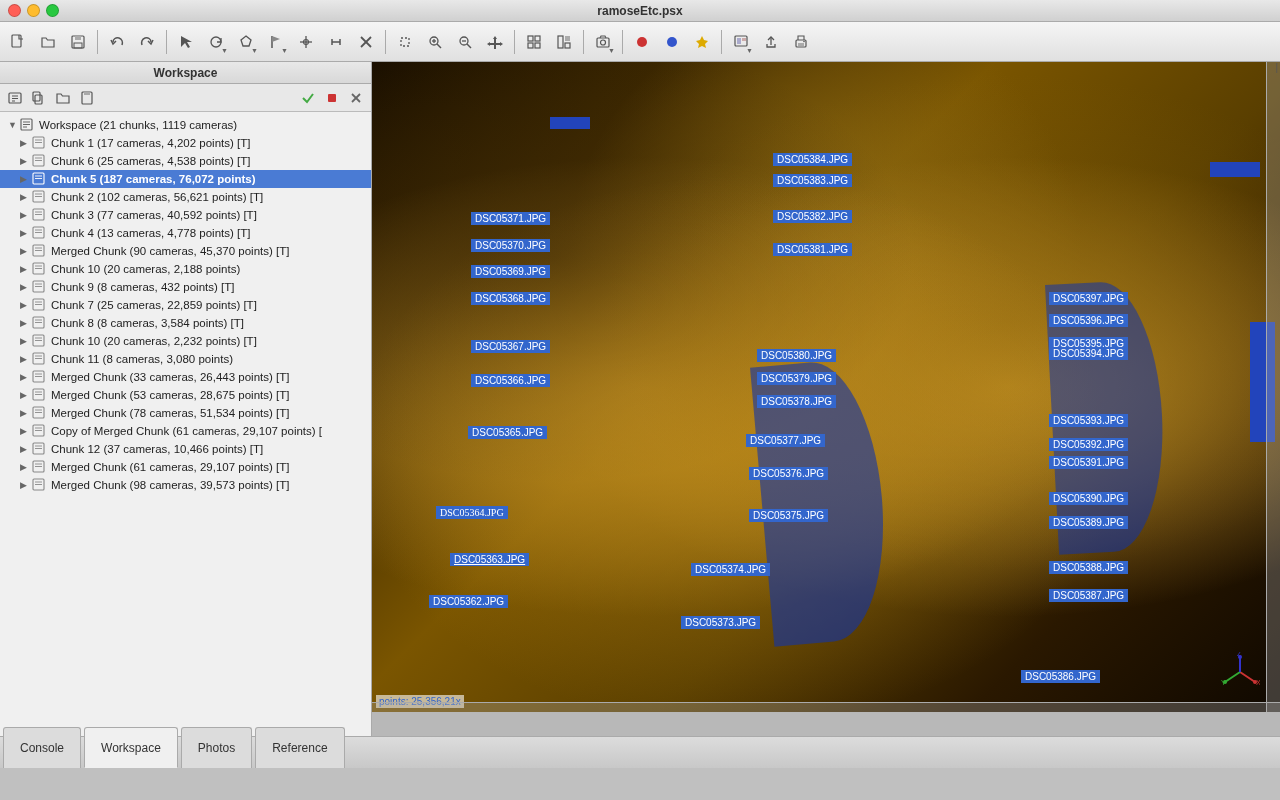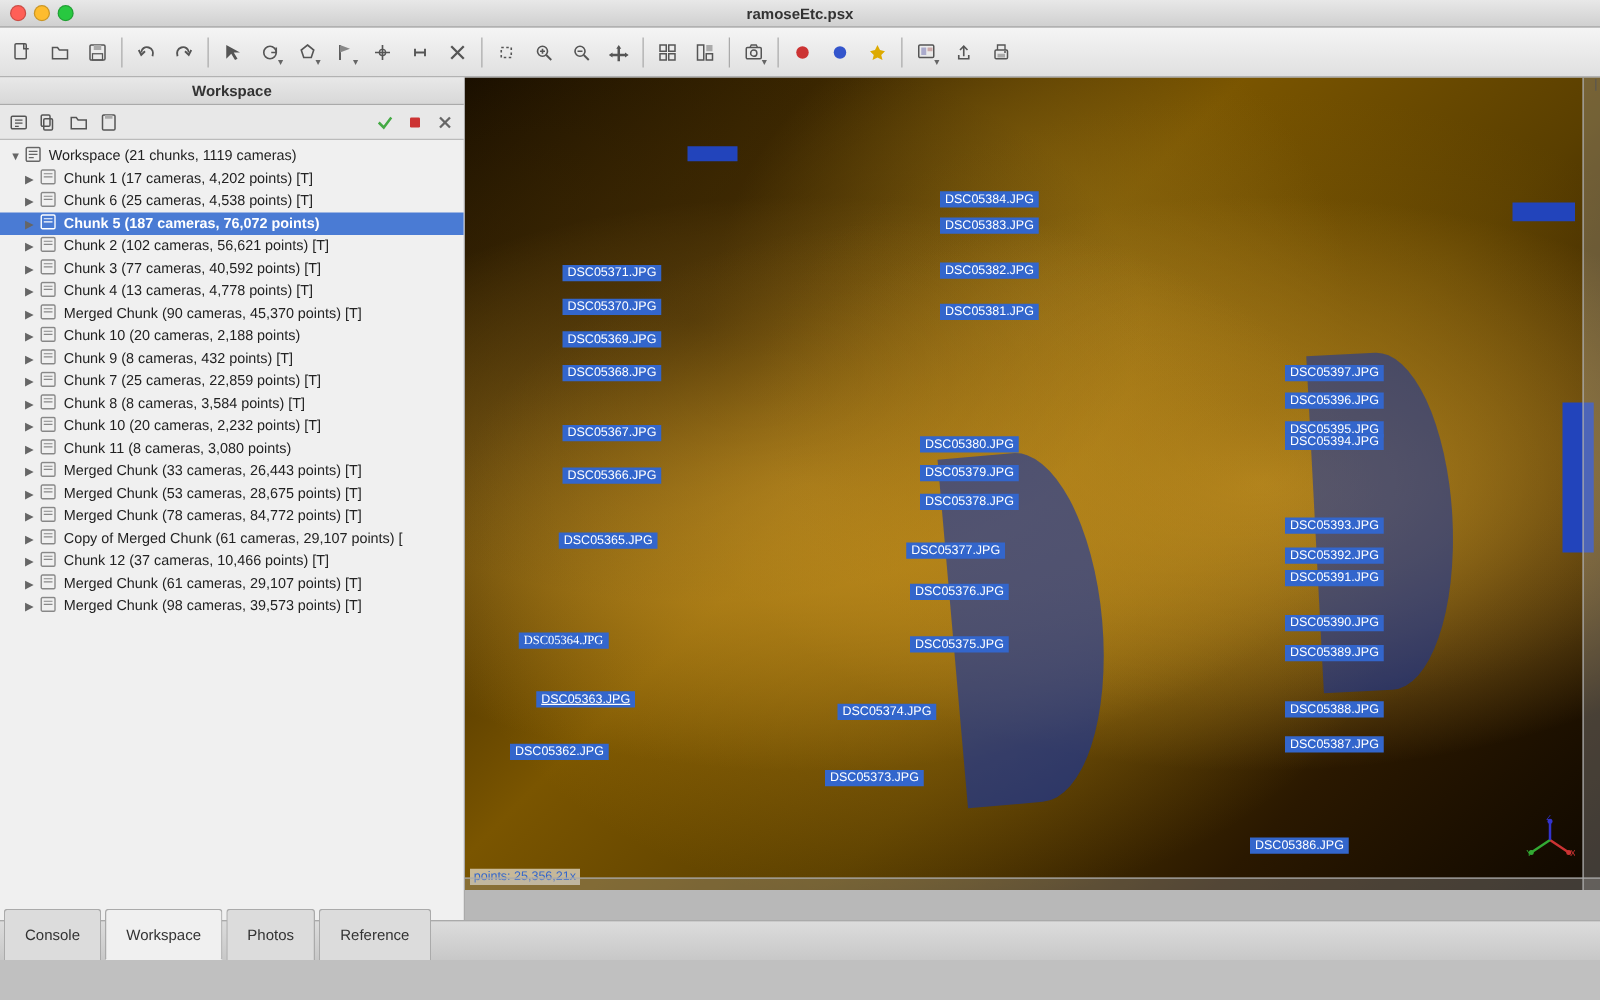--- a/index.html
+++ b/index.html
@@ -129,20 +129,21 @@
     
     .cam-label {
       position: absolute;
       background: #3366cc;
       color: white;
       font-size: 10px;
       padding: 1px 4px;
       white-space: nowrap;
       cursor: pointer;
       font-weight: 400;
+      margin-left: 21px;
     }
 
     
     #coord-display {
       position: absolute;
       bottom: 4px; left: 4px;
       font-size: 10px; color: #3366cc;
       background: rgba(255,255,255,0.6);
       padding: 1px 3px;
     }
@@ -575,21 +576,21 @@
               </svg></span>
             <span class="tree-label">Merged Chunk (53 cameras, 28,675 points) [T]</span>
           </div>
           <div class="tree-item tree-indent-1">
             <span class="tree-arrow">▶</span>
             <span class="tree-icon"><svg width="13" height="13" viewBox="0 0 13 13">
                 <rect x="1" y="1" width="11" height="11" rx="1" fill="none" stroke="#888" stroke-width="1.1"></rect>
                 <line x1="3" y1="4" x2="10" y2="4" stroke="#888" stroke-width="0.9"></line>
                 <line x1="3" y1="6.5" x2="10" y2="6.5" stroke="#888" stroke-width="0.9"></line>
               </svg></span>
-            <span class="tree-label">Merged Chunk (78 cameras, 84,772 points) [T]</span>
+            <span class="tree-label">Merged Chunk (78 cameras, 51,534 points) [T]</span>
           </div>
           <div class="tree-item tree-indent-1">
             <span class="tree-arrow">▶</span>
             <span class="tree-icon"><svg width="13" height="13" viewBox="0 0 13 13">
                 <rect x="1" y="1" width="11" height="11" rx="1" fill="none" stroke="#888" stroke-width="1.1"></rect>
                 <line x1="3" y1="4" x2="10" y2="4" stroke="#888" stroke-width="0.9"></line>
                 <line x1="3" y1="6.5" x2="10" y2="6.5" stroke="#888" stroke-width="0.9"></line>
               </svg></span>
             <span class="tree-label">Copy of Merged Chunk (61 cameras, 29,107 points) [</span>
           </div>

